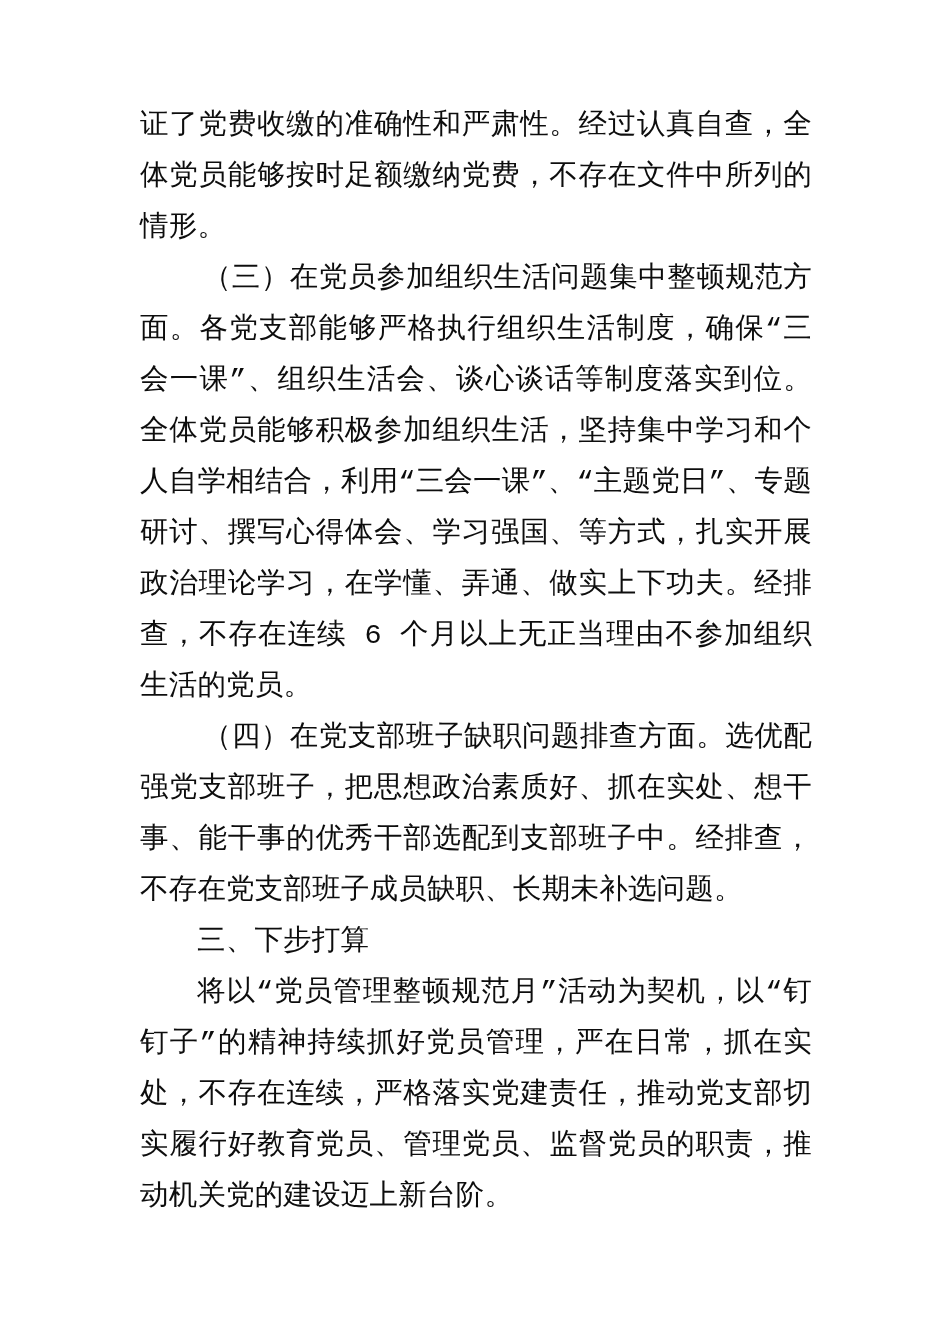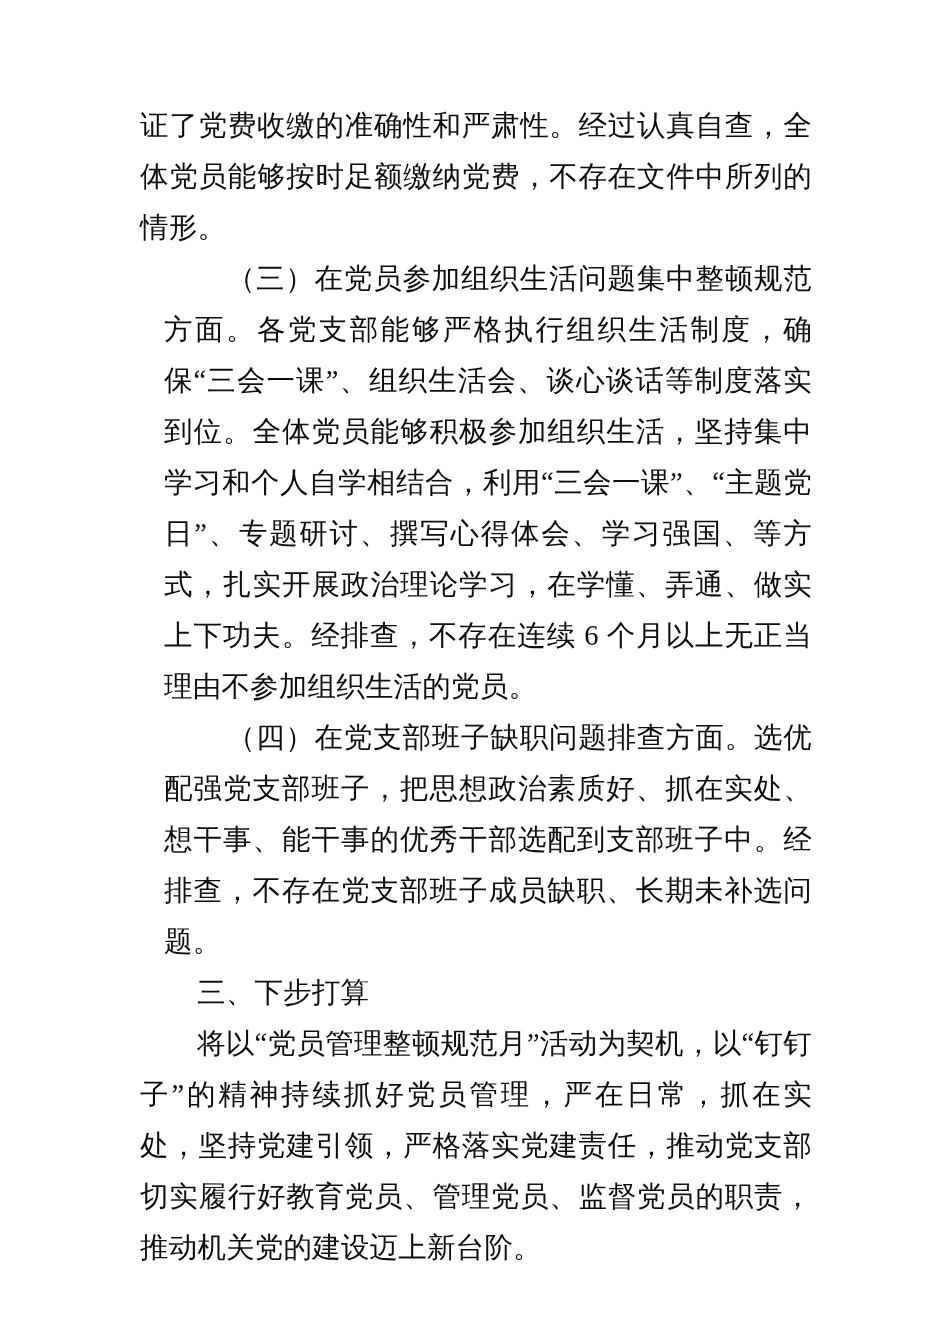--- a/index.html
+++ b/index.html
@@ -18,47 +18,46 @@
     overflow: hidden;
     box-sizing: border-box;
   }
   .doc-body {
     position: absolute;
     left: 140px;
     top: 100px;
     width: 672px;
   }
   .para {
-    font-family: Liberation Serif, serif;
+    font-family: Liberation Mono, monospace;
     font-size: 28.5px;
     line-height: 51px;
     color: #0d0d0d;
     text-align: justify;
     text-justify: inter-ideograph;
     margin: 0;
     letter-spacing: 0.2px;
   }
   .indent {
     text-indent: 2em;
   }
   .indent-wide {
     text-indent: 2.2em;
-    margin-left: 24px;
   }
 </style>
 </head>
 <body>
 
 <div class="page">
   <div class="doc-body">
 
     <p class="para">证了党费收缴的准确性和严肃性。经过认真自查，全体党员能够按时足额缴纳党费，不存在文件中所列的情形。</p>
 
     <p class="para indent-wide">（三）在党员参加组织生活问题集中整顿规范方面。各党支部能够严格执行组织生活制度，确保“三会一课”、组织生活会、谈心谈话等制度落实到位。全体党员能够积极参加组织生活，坚持集中学习和个人自学相结合，利用“三会一课”、“主题党日”、专题研讨、撰写心得体会、学习强国、等方式，扎实开展政治理论学习，在学懂、弄通、做实上下功夫。经排查，不存在连续 6 个月以上无正当理由不参加组织生活的党员。</p>
 
     <p class="para indent-wide">（四）在党支部班子缺职问题排查方面。选优配强党支部班子，把思想政治素质好、抓在实处、想干事、能干事的优秀干部选配到支部班子中。经排查，不存在党支部班子成员缺职、长期未补选问题。</p>
 
     <p class="para indent">三、下步打算</p>
 
-    <p class="para indent">将以“党员管理整顿规范月”活动为契机，以“钉钉子”的精神持续抓好党员管理，严在日常，抓在实处，坚持党建引领，严格落实党建责任，推动党支部切实履行好教育党员、管理党员、监督党员的职责，推动机关党的建设迈上新台阶。</p>
+    <p class="para indent">将以“党员管理整顿规范月”活动为契机，以“钉钉子”的精神持续抓好党员管理，严在日常，抓在实处，不存在连续，严格落实党建责任，推动党支部切实履行好教育党员、管理党员、监督党员的职责，推动机关党的建设迈上新台阶。</p>
 
   </div>
 </div>
 
 </body></html>

